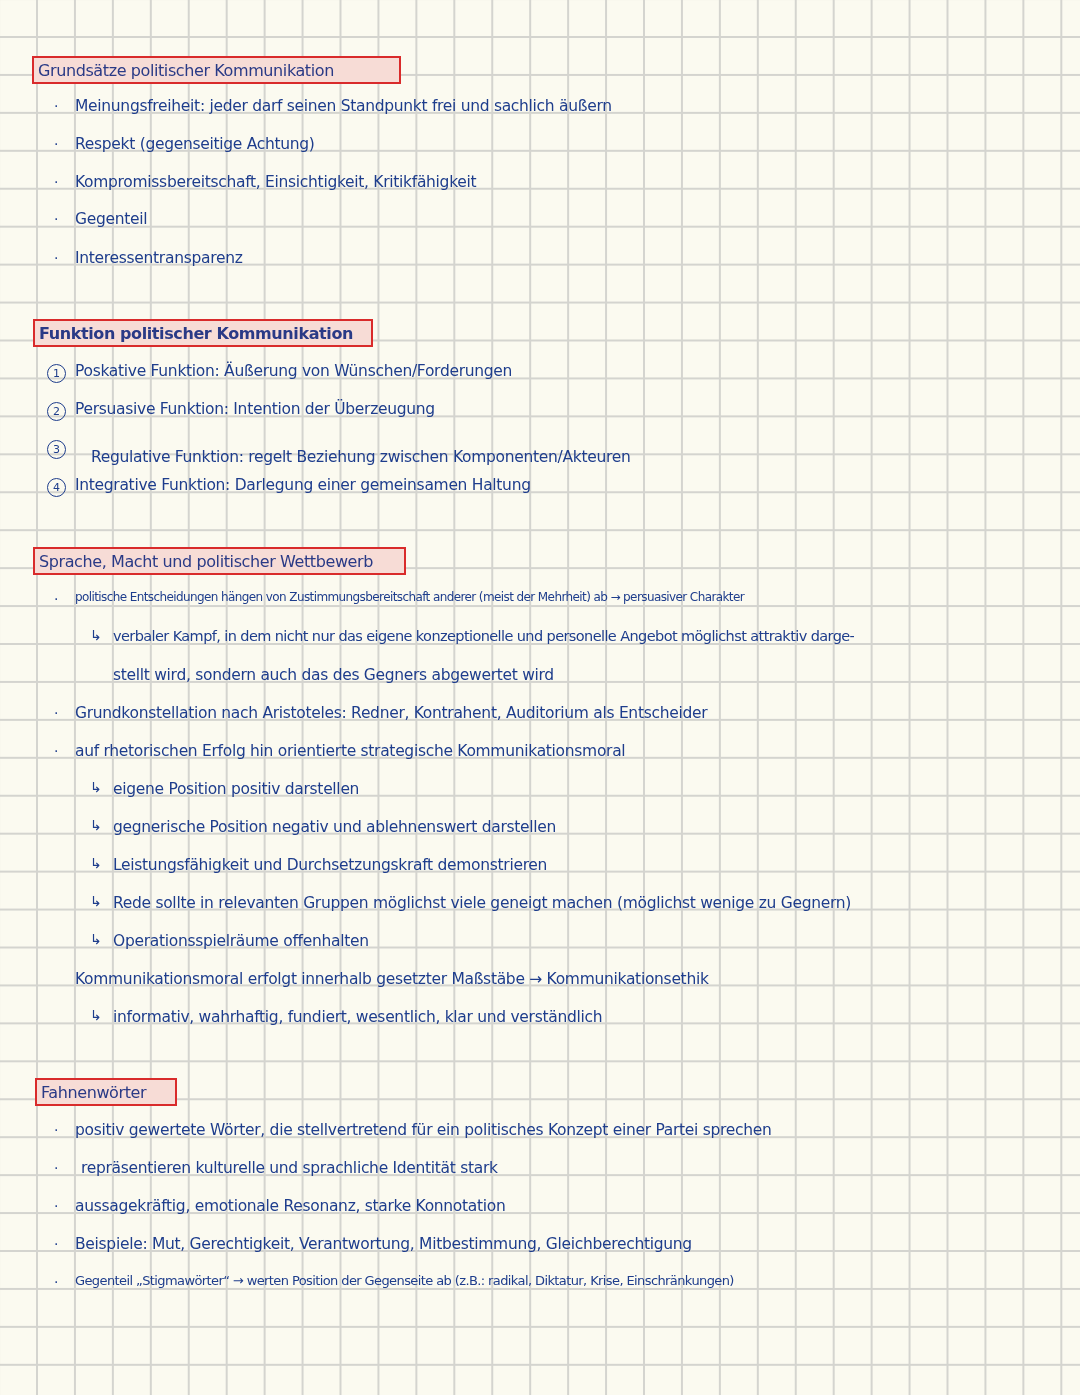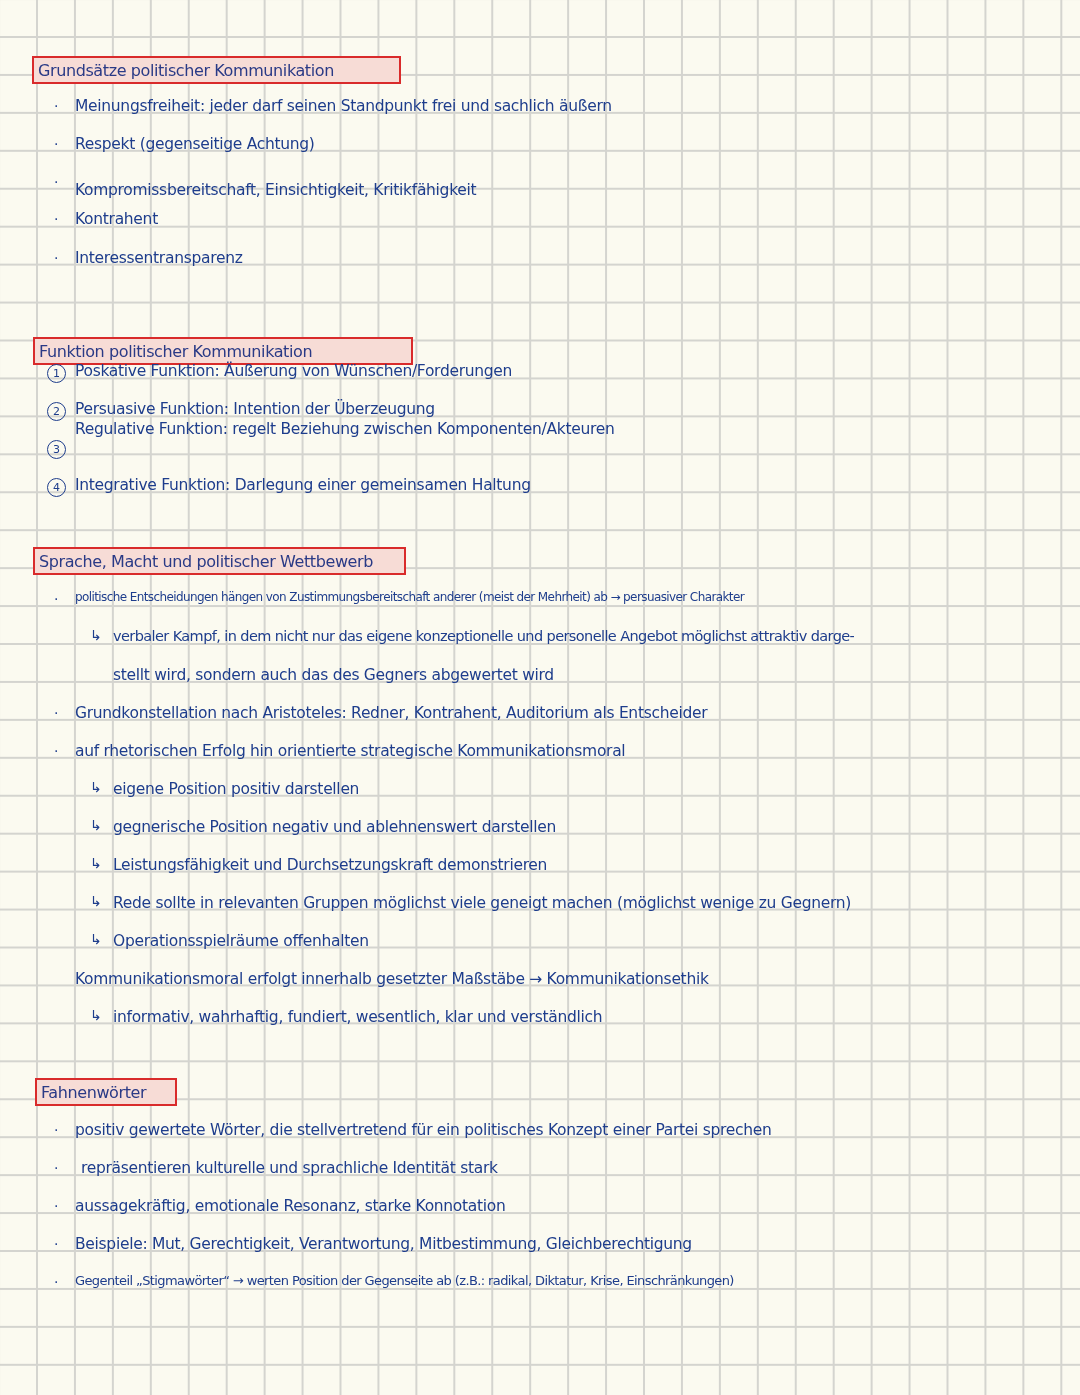--- a/index.html
+++ b/index.html
@@ -40,33 +40,33 @@
 </style>
 </head>
 <body>
 
 <div class="heading" style="left:32px;top:56px;width:369px;">Grundsätze politischer Kommunikation</div>
 <span class="bullet" style="left:54px;top:98px;">·</span>
 <div class="line" style="left:75px;top:97px;">Meinungsfreiheit: jeder darf seinen Standpunkt frei und sachlich äußern</div>
 <span class="bullet" style="left:54px;top:136px;">·</span>
 <div class="line" style="left:75px;top:135px;text-align:right;">Respekt (gegenseitige Achtung)</div>
 <span class="bullet" style="left:54px;top:174px;">·</span>
-<div class="line" style="left:75px;top:173px;margin-top:8px;">Kompromissbereitschaft, Einsichtigkeit, Kritikfähigkeit</div>
+<div class="line" style="left:75px;top:173px;">Kompromissbereitschaft, Einsichtigkeit, Kritikfähigkeit</div>
 <span class="bullet" style="left:54px;top:211px;">·</span>
-<div class="line" style="left:75px;top:210px;">Kontrahent</div>
+<div class="line" style="left:75px;top:210px;">Gegenteil</div>
 <span class="bullet" style="left:54px;top:250px;">·</span>
 <div class="line" style="left:75px;top:249px;text-align:right;">Interessentransparenz</div>
 
-<div class="heading" style="left:33px;top:337px;width:380px;">Funktion politischer Kommunikation</div>
+<div class="heading" style="left:33px;top:319px;width:340px;font-weight:bold;">Funktion politischer Kommunikation</div>
 <span class="num" style="left:47px;top:364px;">1</span>
 <div class="line" style="left:75px;top:362px;">Poskative Funktion: Äußerung von Wünschen/Forderungen</div>
 <span class="num" style="left:47px;top:402px;">2</span>
 <div class="line" style="left:75px;top:400px;">Persuasive Funktion: Intention der Überzeugung</div>
 <span class="num" style="left:47px;top:440px;">3</span>
-<div class="line" style="left:75px;top:420px;">Regulative Funktion: regelt Beziehung zwischen Komponenten/Akteuren</div>
+<div class="line" style="left:75px;top:448px;padding-left:16px;">Regulative Funktion: regelt Beziehung zwischen Komponenten/Akteuren</div>
 <span class="num" style="left:47px;top:478px;">4</span>
 <div class="line" style="left:75px;top:476px;">Integrative Funktion: Darlegung einer gemeinsamen Haltung</div>
 
 <div class="heading" style="left:33px;top:547px;width:373px;">Sprache, Macht und politischer Wettbewerb</div>
 <span class="bullet" style="left:54px;top:591px;">·</span>
 <div class="line" style="left:75px;top:590px;font-size:12px;letter-spacing:-0.6px;">politische Entscheidungen hängen von Zustimmungsbereitschaft anderer (meist der Mehrheit) ab → persuasiver Charakter</div>
 <span class="arrow" style="left:90px;top:627px;">↳</span>
 <div class="line" style="left:113px;top:628px;font-size:14.5px;letter-spacing:-0.6px;">verbaler Kampf, in dem nicht nur das eigene konzeptionelle und personelle Angebot möglichst attraktiv darge-</div>
 <div class="line" style="left:113px;top:666px;">stellt wird, sondern auch das des Gegners abgewertet wird</div>
 <span class="bullet" style="left:54px;top:705px;">·</span>

